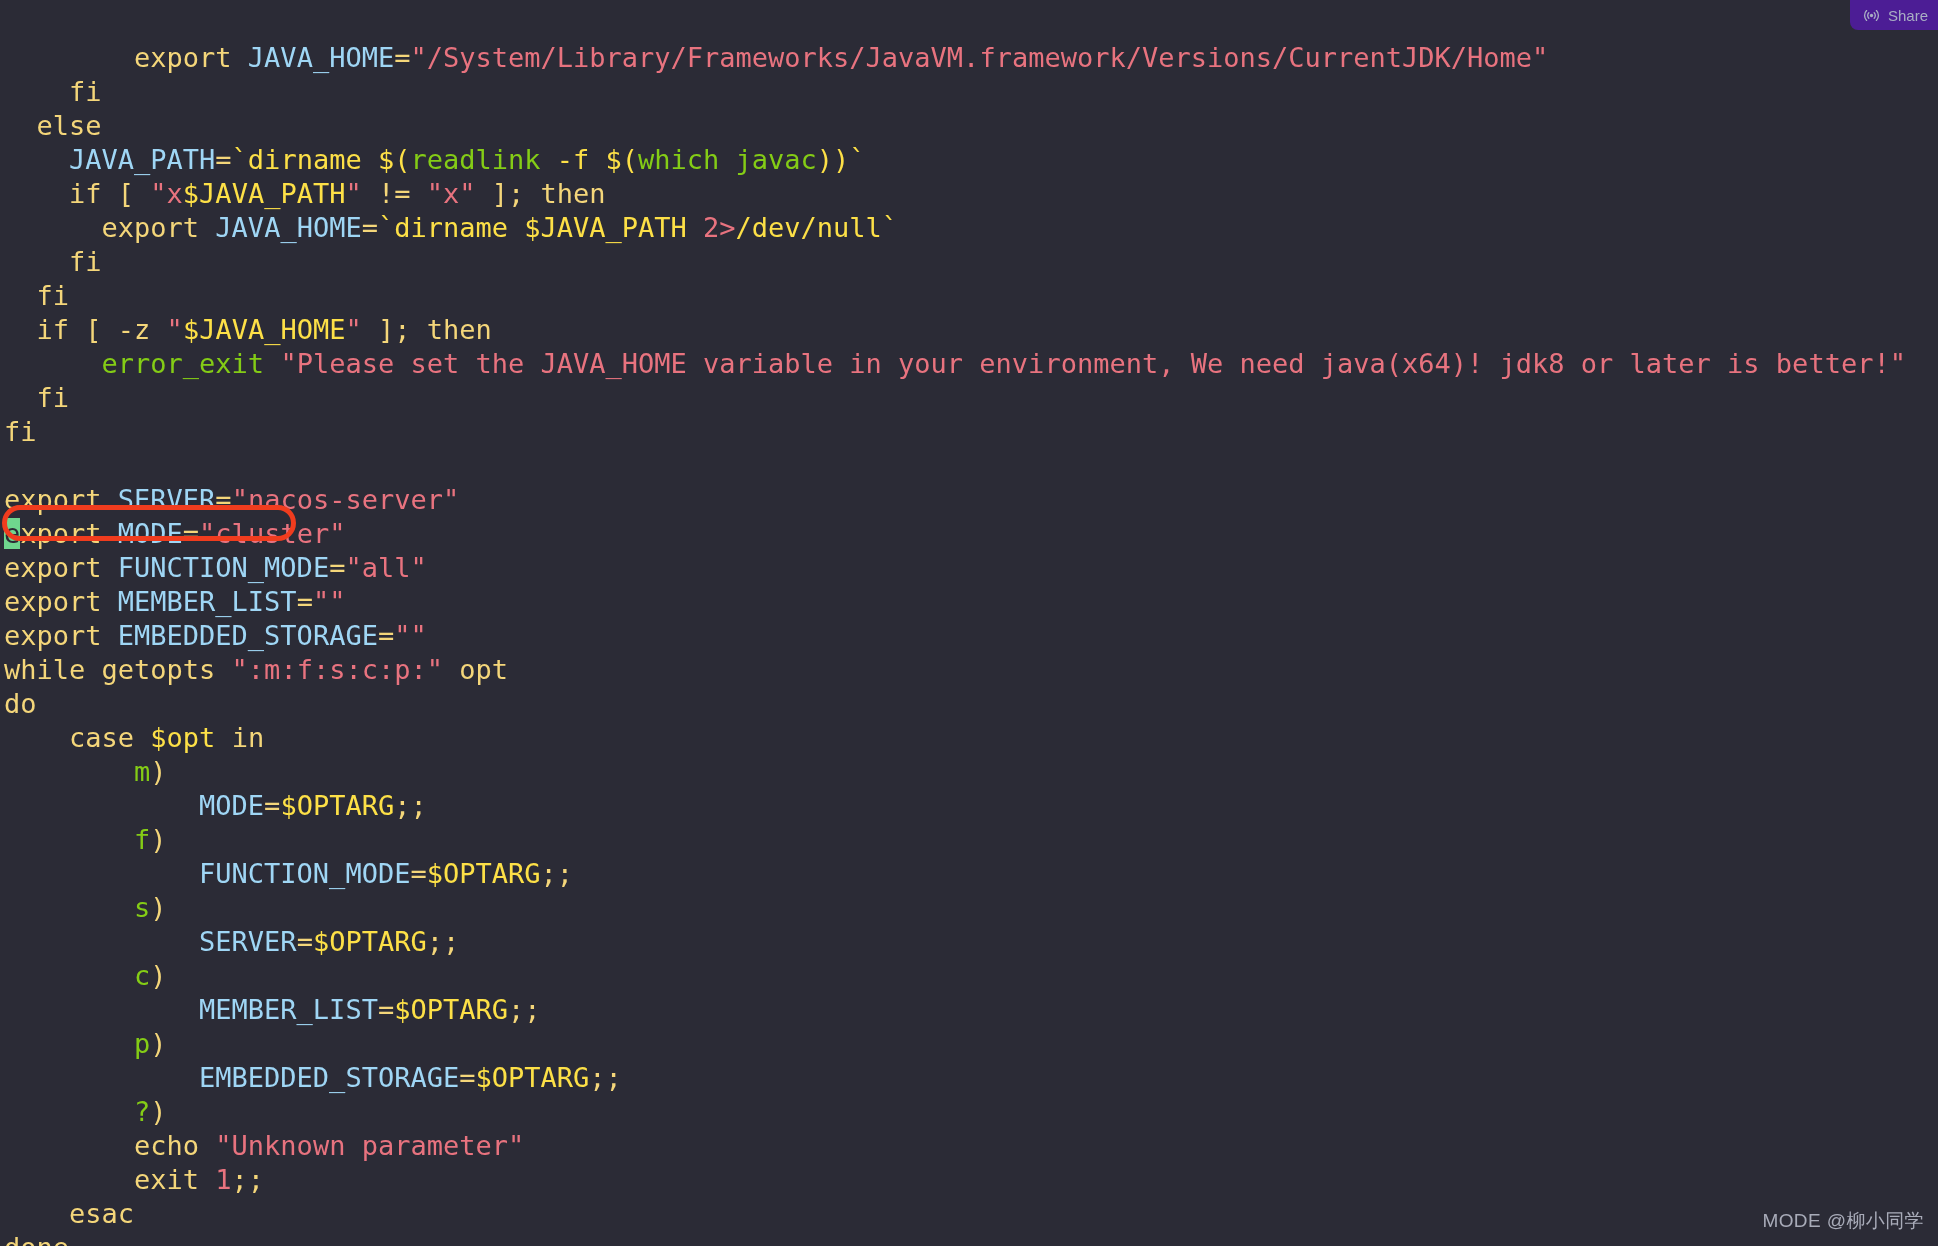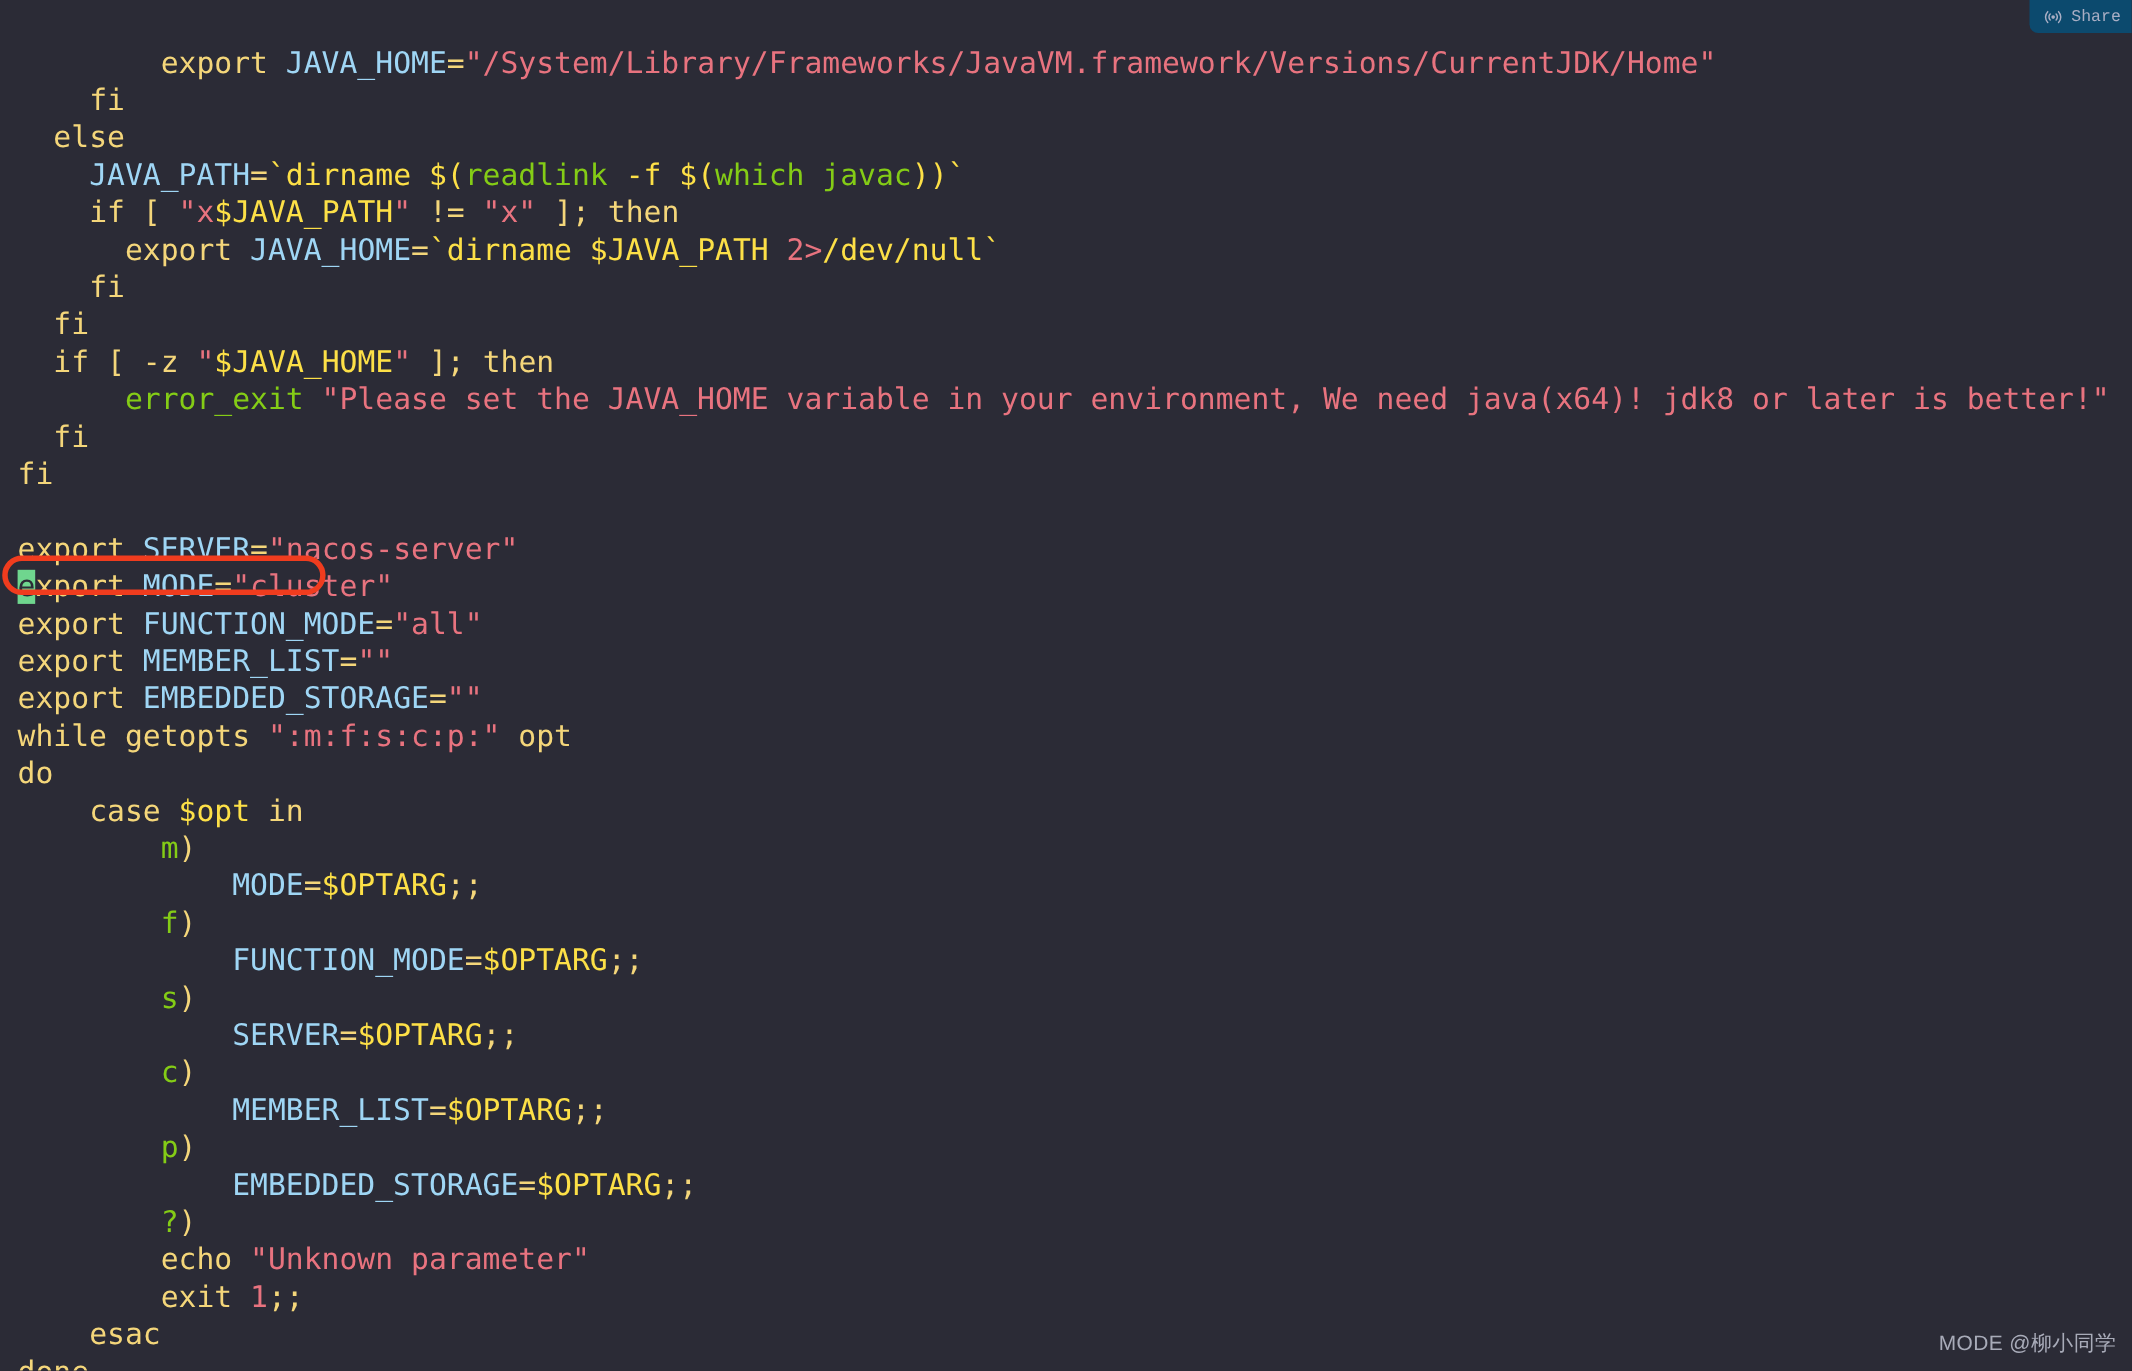--- a/index.html
+++ b/index.html
@@ -31,21 +31,21 @@
     font-size: 27px;
     line-height: 34px;
     white-space: pre;
     letter-spacing: 0px;
   }
 
   .ln {
     display: block;
     height: 34px;
     white-space: pre;
-    padding-left: 16px;
+    padding-left: 4px;
   }
 
   
   .kw   { color: #f4d67a; }   
   .var  { color: #9fd6f5; }   
   .str  { color: #e8737f; }   
   .subst{ color: #fde047; }   
   .plain{ color: #84cc16; margin-top: 19px; }   
   .num  { color: #e8737f; }   
   .op   { color: #f4d67a; }   
@@ -72,24 +72,24 @@
   
   #share-button {
     position: absolute;
     top: 0px;
     right: 0px;
     height: 30px;
     display: flex;
     align-items: center;
     gap: 7px;
     padding: 0 10px 0 12px;
-    background: #0c4a6e;
+    background: #4c1d95;
     border-bottom-left-radius: 8px;
     color: #a9aec4;
-    font-family: Liberation Mono, monospace;
+    font-family: Liberation Sans, sans-serif;
     font-size: 15px;
   }
   #share-button .share-ico { display: block; width: 19px; height: 19px; }
   #share-label { white-space: nowrap; }
 
   
   #watermark {
     position: absolute;
     right: 14px;
     bottom: 12px;

